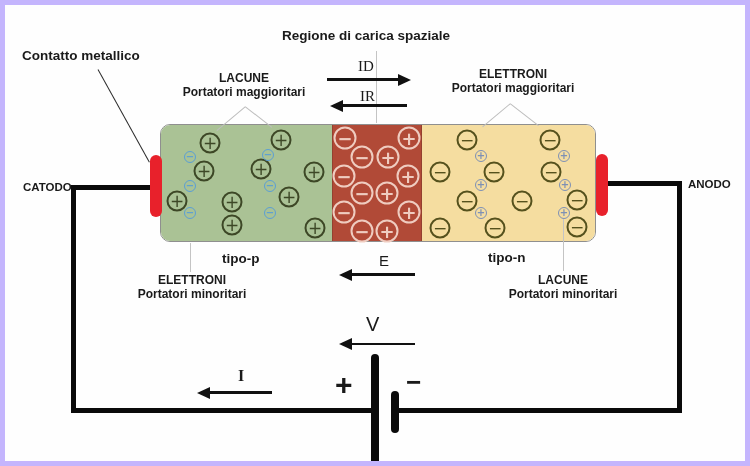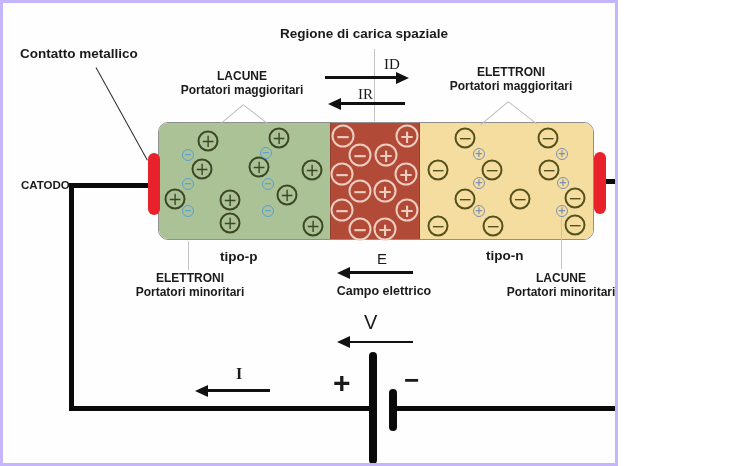--- a/index.html
+++ b/index.html
@@ -1,19 +1,19 @@
 <!DOCTYPE html>
 <html><head>
 <meta charset="utf-8">
 <style>
   html,body { margin:0; padding:0; background:#fff; }
   #stage {
-    position:relative; width:618px; height:466px;
+    position:relative; width:750px; height:466px;
     background:#fefefe; overflow:hidden;
-    border:3px solid #c4b5fd; box-sizing:border-box;
+    border:5px solid #c4b5fd; box-sizing:border-box;
     font-family:"Liberation Sans", sans-serif;
     color:#1a1a1a;
   }
   .abs { position:absolute; }
   .lbl { position:absolute; font-weight:bold; white-space:nowrap; }
   .lbl-c { position:absolute; font-weight:bold; text-align:center; line-height:14px; }
   .serif { font-family:"Liberation Serif", serif; font-weight:normal; }
 
   
   #bar {
@@ -75,21 +75,21 @@
 
   <div class="lbl-c" style="left:433px; top:62px; width:150px; font-size:12px;">
     <div>ELETTRONI</div>
     <div>Portatori maggioritari</div>
   </div>
   <div class="ptr" style="left:505px; top:98px; width:36px; transform:rotate(140deg);"></div>
   <div class="ptr" style="left:505px; top:98px; width:36px; transform:rotate(38deg);"></div>
 
   <div class="guide" style="left:371px; top:46px; width:1px; height:72px;"></div>
 
-  <div class="lbl serif" style="left:353px; top:53px; font-size:15px;margin-left:28px;">ID</div>
+  <div class="lbl serif" style="left:353px; top:53px; font-size:15px;">ID</div>
   <div class="shaft" style="left:322px; top:73px; width:72px; height:3px;"></div>
   <div class="head right" style="left:393px; top:68.5px;"></div>
 
   <div class="lbl serif" style="left:355px; top:83px; font-size:15px;">IR</div>
   <div class="shaft" style="left:336px; top:99px; width:66px; height:3px;"></div>
   <div class="head left" style="left:325px; top:94.5px;"></div>
 
   <div id="bar">
     <div id="region-p" style="background: rgb(170, 194, 149);"></div>
     <div id="region-dep" style="background: rgb(177, 74, 55);"></div>
@@ -168,21 +168,20 @@
     <div>Portatori minoritari</div>
   </div>
   <div class="lbl-c" style="left:483px; top:268px; width:150px; font-size:12px;">
     <div>LACUNE</div>
     <div>Portatori minoritari</div>
   </div>
 
   <div class="abs" style="left:374px; top:247px; font-size:15px;">E</div>
   <div class="shaft" style="left:345px; top:268px; width:65px; height:2.5px;"></div>
   <div class="head left" style="left:334px; top:263.5px;"></div>
-  <div class="lbl-c" style="left:306px; top:281px; width:150px; font-size:12.5px;">Campo elettrico</div>
 
   <div class="abs" style="left:361px; top:308px; font-size:20px;">V</div>
   <div class="shaft" style="left:345px; top:338px; width:65px; height:2px;"></div>
   <div class="head left" style="left:334px; top:333px;"></div>
 
   <div class="lbl serif" style="left:233px; top:362px; font-size:16px; font-weight:bold;">I</div>
   <div class="shaft" style="left:203px; top:386px; width:64px; height:2.5px;"></div>
   <div class="head left" style="left:192px; top:381.5px;"></div>
 
   <div class="plate" style="left:366px; top:349px; width:8px; height:112px;"></div>

